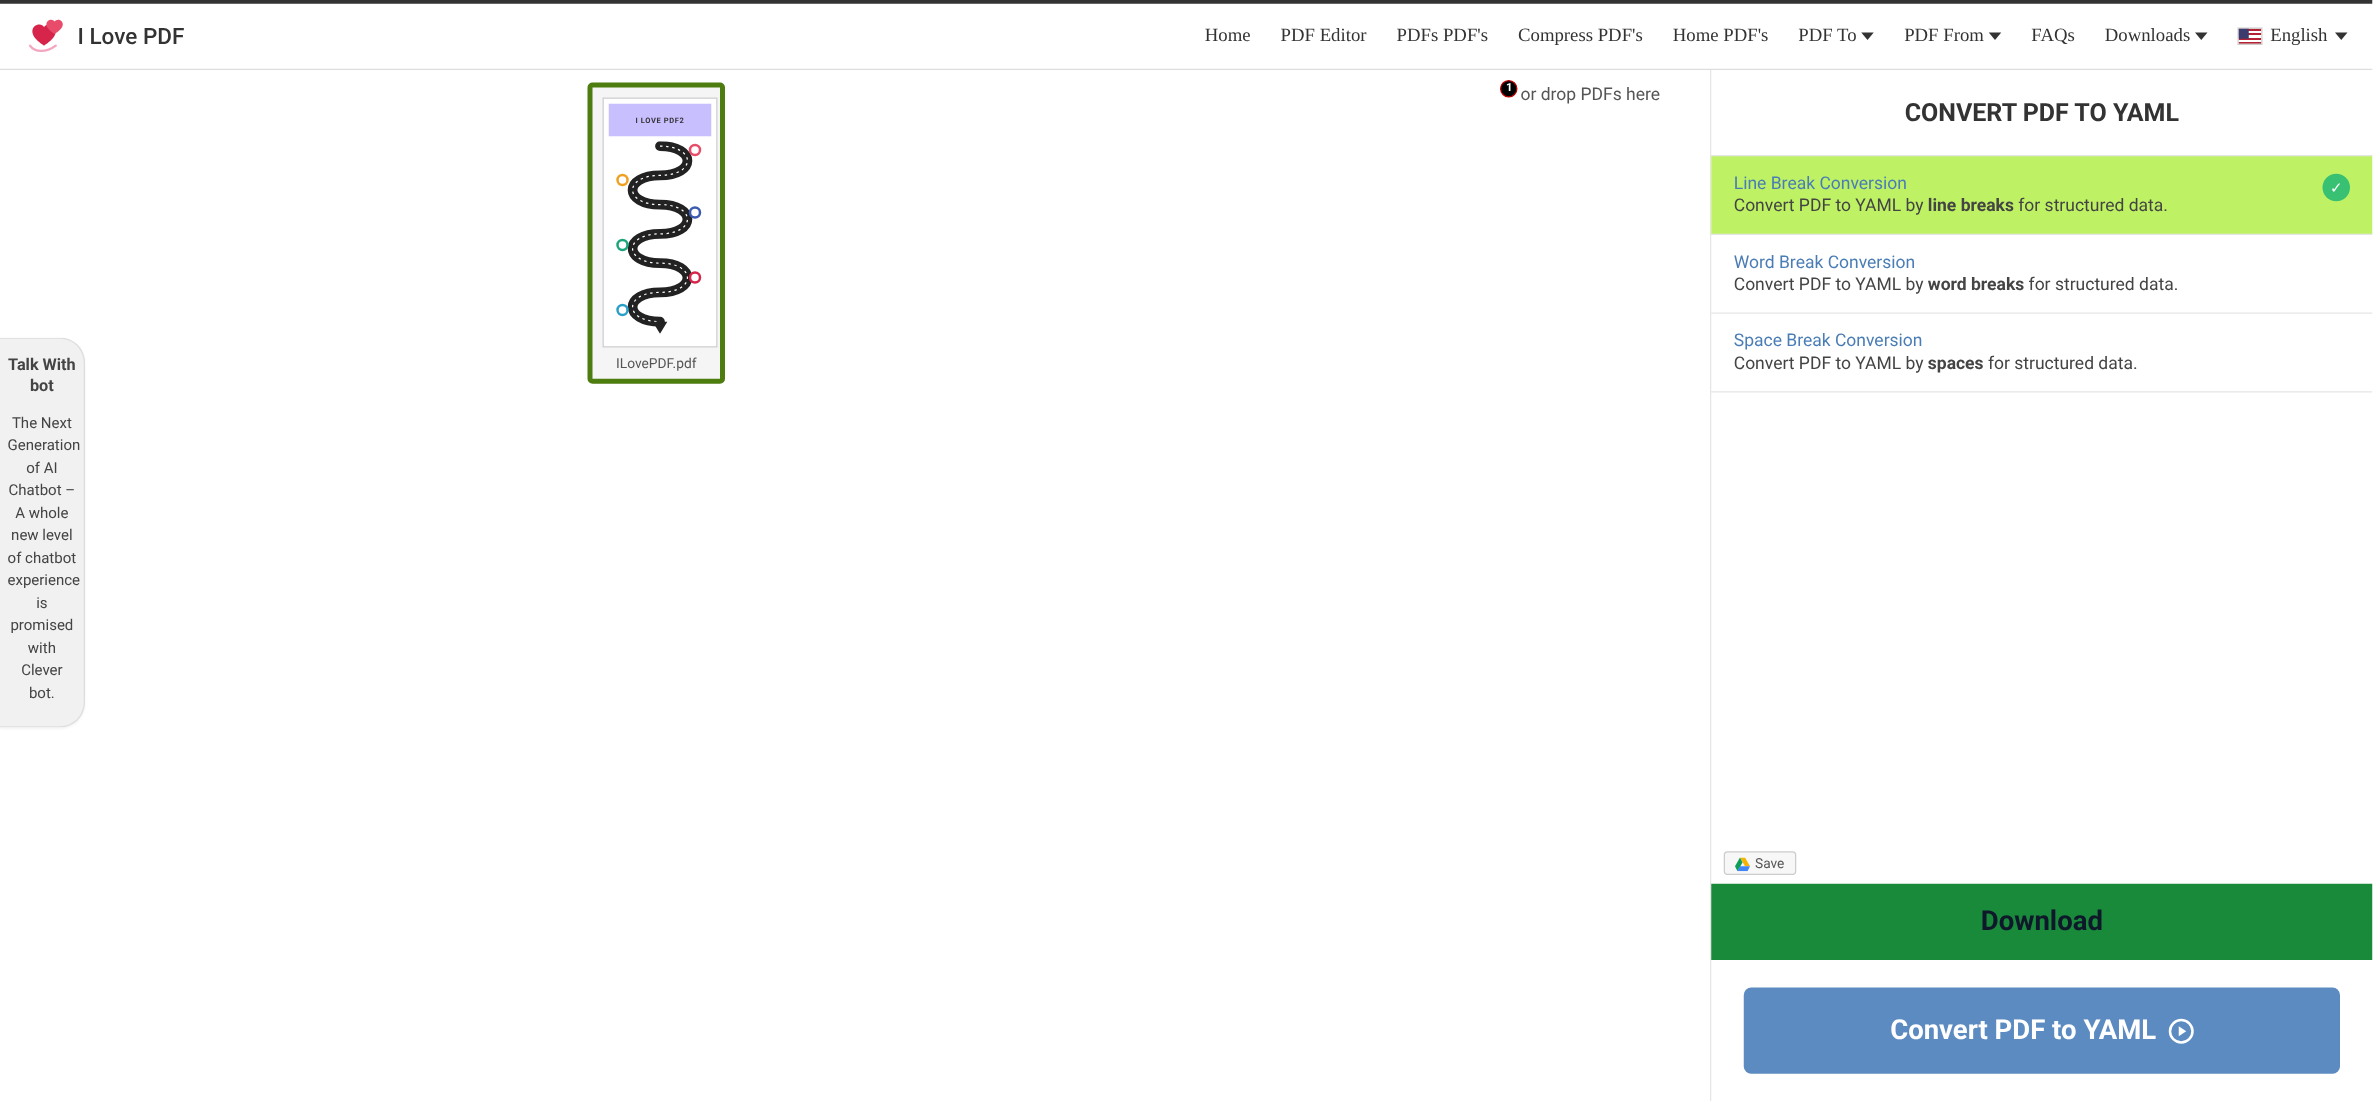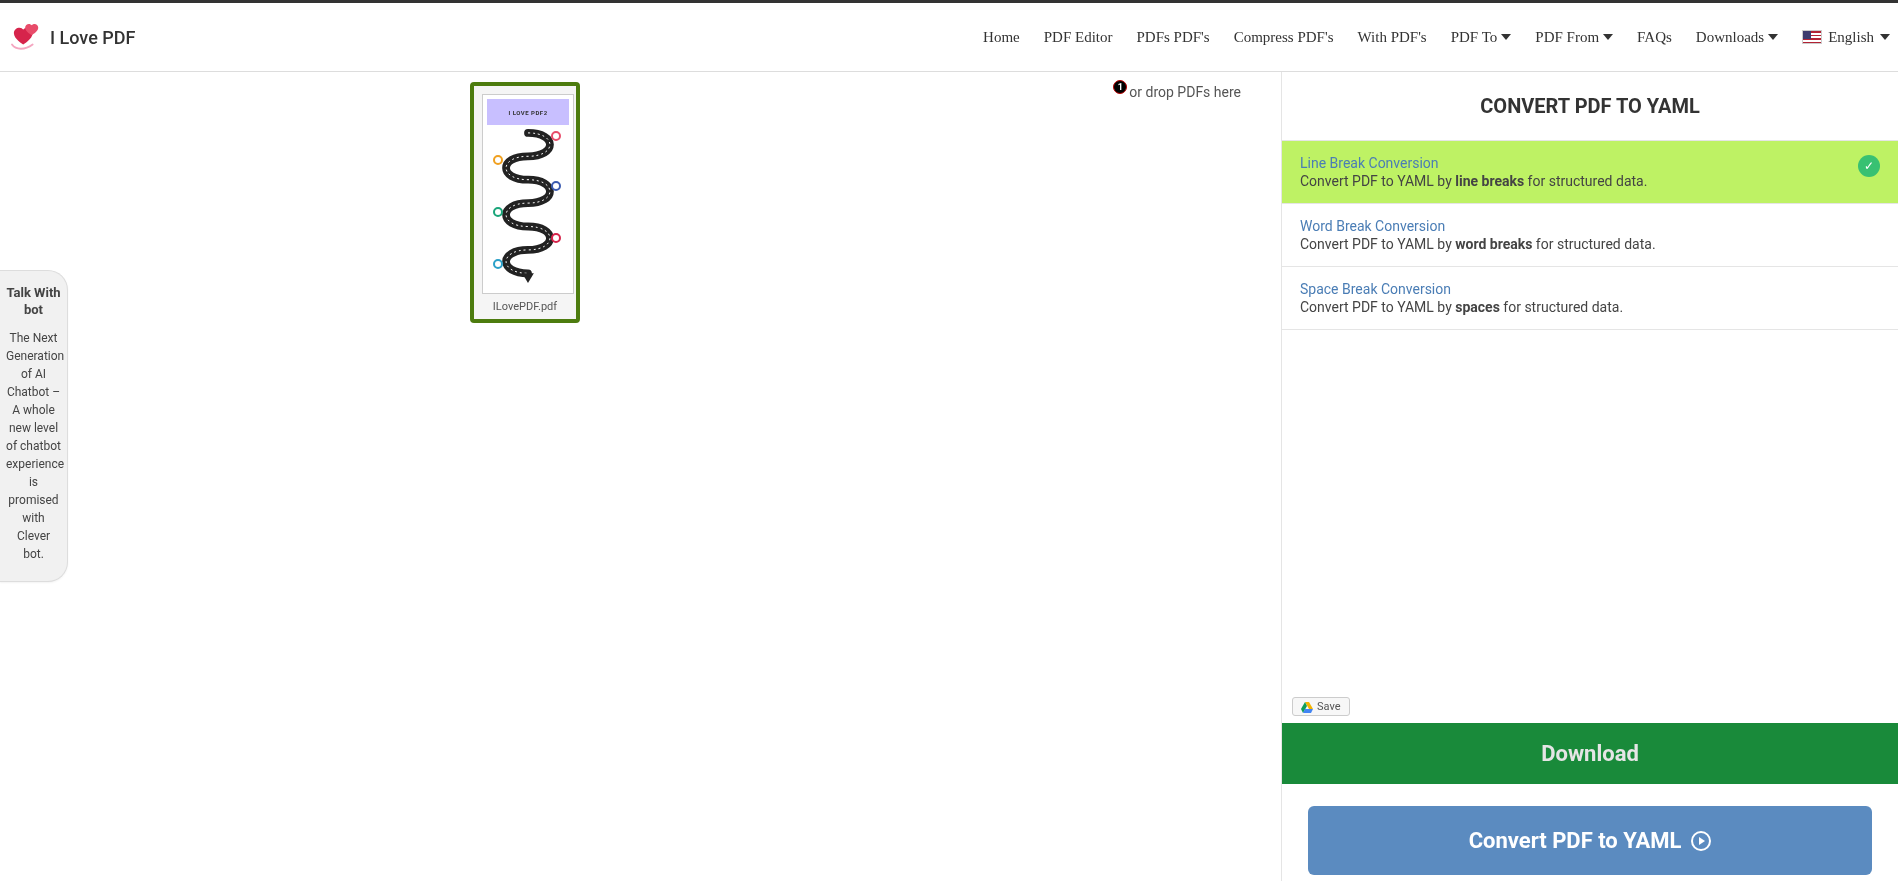--- a/index.html
+++ b/index.html
@@ -1,51 +1,51 @@
 <!DOCTYPE html>
 <html><head>
 <meta charset="utf-8">
 <style>
 * { margin: 0; padding: 0; box-sizing: border-box; }
 body { font-family: -apple-system, BlinkMacSystemFont, "Segoe UI", Roboto, Arial, sans-serif; color: #333; background: #fff; }
-.header { display: flex; align-items: center; justify-content: space-between; padding: 8px 8px; border-bottom: 1px solid #ddd; border-top: 3px solid #333; height: 72px; }
+.header { display: flex; align-items: center; justify-content: space-between; padding: 8px 20px; border-bottom: 1px solid #ddd; border-top: 3px solid #333; height: 56px; }
 .brand { display: flex; align-items: center; gap: 4px; }
 .brand-logo { width: 38px; height: 30px; position: relative; }
 .brand-logo svg { width: 100%; height: 100%; }
 .brand-text { font-size: 18px; font-weight: 500; color: #333; }
 .nav { display: flex; align-items: center; gap: 24px; font-family: Liberation Serif, serif; }
 .nav-item { font-size: 15px; color: #333; cursor: pointer; display: inline-flex; align-items: center; gap: 4px; }
 .chev-down { display:inline-block; width:0; height:0; border-left:5px solid transparent; border-right:5px solid transparent; border-top:6px solid #333; }
 .lang { display: flex; align-items: center; gap: 6px; }
 .flag { width: 20px; height: 14px; background: linear-gradient(to bottom, #b22234 0%, #b22234 15%, #fff 15%, #fff 30%, #b22234 30%, #b22234 45%, #fff 45%, #fff 60%, #b22234 60%, #b22234 75%, #fff 75%, #fff 90%, #b22234 90%); position: relative; border:1px solid #ccc;}
 .flag::before { content:""; position:absolute; top:0; left:0; width:8px; height:8px; background:#3c3b6e; }
 .main { display: flex; height: calc(100vh - 56px); }
 .workspace { flex: 1; position: relative; padding: 10px; display:flex; align-items:flex-start; }
 .file-card { width: 110px; background: #f5f5f5; border: 4px solid #4d7c0f; border-radius: 4px; padding: 8px 8px 6px 8px; margin-left: 460px; text-align:center; }
 .file-thumb { width: 92px; height: 200px; background: #fff; border: 1px solid #ccc; margin: 0 auto 6px auto; padding:4px; display:flex; flex-direction:column; align-items:center; }
 .thumb-head { background:#c8bfff; width:100%; height:26px; display:flex; align-items:center; justify-content:center; font-size:6px; font-weight:700; color:#333; letter-spacing:0.5px;}
 .thumb-road { flex:1; width:100%; position:relative; overflow:hidden; padding:4px 0;}
 .road-dot { position:absolute; width:10px; height:10px; border-radius:50%; border:2px solid; background:#fff; }
 .file-name { font-size: 11px; color: #555; }
 .drop-hint { position: absolute; top: 12px; right: 40px; font-size: 14px; color: #555; }
 .drop-badge { position:absolute; top:-4px; left:-16px; width:14px; height:14px; border-radius:50%; background:#000; border:1.5px solid #b00; color:#fff; font-size:9px; display:flex; align-items:center; justify-content:center; font-weight:700;}
-.sidebar { width: 617px; border-left: 1px solid #e5e5e5; display: flex; flex-direction: column; }
+.sidebar { width: 530px; border-left: 1px solid #e5e5e5; display: flex; flex-direction: column; }
 .side-title { text-align: center; font-size: 20px; font-weight: 700; color: #333; padding: 22px 10px; }
 .option { border-top: 1px solid #e5e5e5; border-bottom: 1px solid #e5e5e5; padding: 14px 18px; display: flex; align-items: flex-start; justify-content: space-between; cursor: pointer; }
 .option + .option { border-top: none; }
 .option.selected { background: #bef264; }
 .option-left { flex: 1; }
 .option-title { font-size: 14px; color: #4a7db5; margin-bottom: 2px; }
 .option-desc { font-size: 14px; color: #444; }
 .option-desc b { font-weight: 700; }
 .check-badge { width: 22px; height: 22px; border-radius: 50%; background: #38c172; display: flex; align-items: center; justify-content: center; color: #fff; font-size: 12px; margin-left:10px;}
 .spacer { flex: 1; }
 .save-row { padding: 6px 10px; }
 .save-chip { display:inline-flex; border:1px solid #ccc; border-radius:3px; background:#f7f7f7; padding:2px 8px; font-size:11px; color:#555; align-items:flex-end; gap:4px;}
-.download-btn { background: #198a3a; color: #e5e5e5; text-align: center; font-size: 22px; font-weight: 700; padding: 18px 10px; cursor: pointer; }
+.download-btn { background: #198a3a; color: #0f172a; text-align: center; font-size: 22px; font-weight: 700; padding: 18px 10px; cursor: pointer; }
 .convert-wrap { padding: 22px 26px; }
 .convert-btn { background: #5b8bc0; color: #fff; text-align: center; font-size: 22px; font-weight: 700; padding: 22px 10px; border-radius: 6px; cursor: pointer; display:flex; align-items:center; justify-content:center; gap:10px;}
 .arrow-circ { width:20px; height:20px; border:2px solid #fff; border-radius:50%; display:inline-flex; align-items:center; justify-content:center;}
 .arrow-circ::after{content:"";width:0;height:0;border-top:4px solid transparent;border-bottom:4px solid transparent;border-left:6px solid #fff; margin-left:2px;}
 .chat-card { position: fixed; left: 0; top: 270px; width: 68px; background: #f1f1f1; border: 1px solid #ddd; border-left:none; border-radius: 0 20px 20px 0; padding: 14px 6px 18px 6px; text-align: center; font-size: 12px; color: #444; box-shadow: 0 1px 2px rgba(0,0,0,0.05);}
 .chat-card .ct { font-weight:700; margin-bottom:10px; font-size:13px; line-height:1.3;}
 .chat-card .cb { line-height:1.5; }
 </style>
 </head>
 <body>
@@ -59,21 +59,21 @@
           <path d="M4 24c4 6 14 6 22 0" stroke="#f4a6c0" stroke-width="2" fill="none" stroke-linecap="round"></path>
         </svg>
     </span>
     <span class="brand-text">I Love PDF</span>
   </div>
   <nav class="nav">
     <span class="nav-item">Home</span>
     <span class="nav-item">PDF Editor</span>
     <span class="nav-item">PDFs PDF's</span>
     <span class="nav-item">Compress PDF's</span>
-    <span class="nav-item">With PDF's</span>
+    <span class="nav-item">Home PDF's</span>
     <span class="nav-item">
       <span>PDF To</span>
       <span class="chev-down"></span>
     </span>
     <span class="nav-item">
       <span>PDF From</span>
       <span class="chev-down"></span>
     </span>
     <span class="nav-item">FAQs</span>
     <span class="nav-item">

